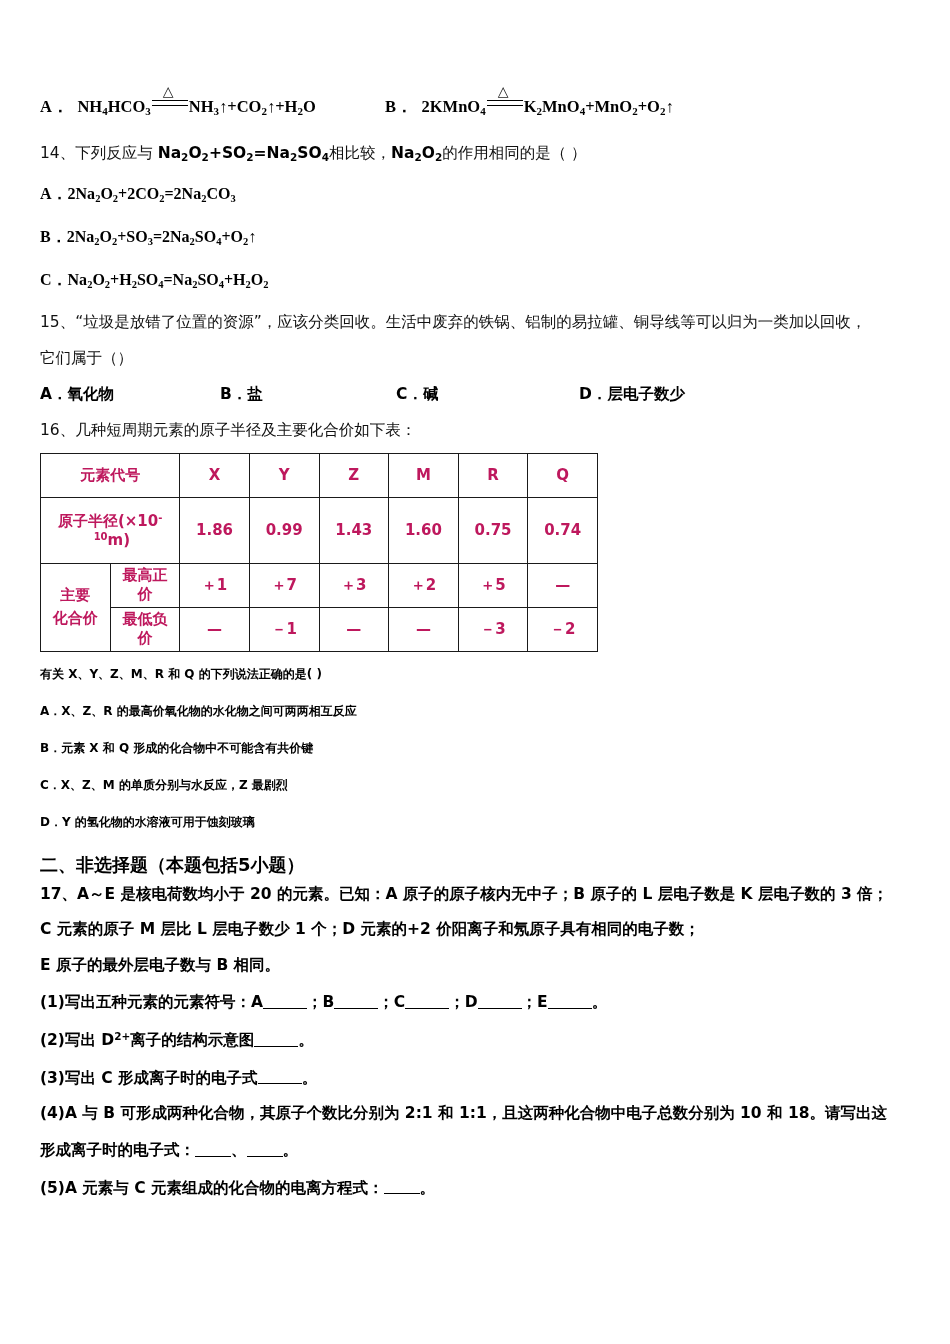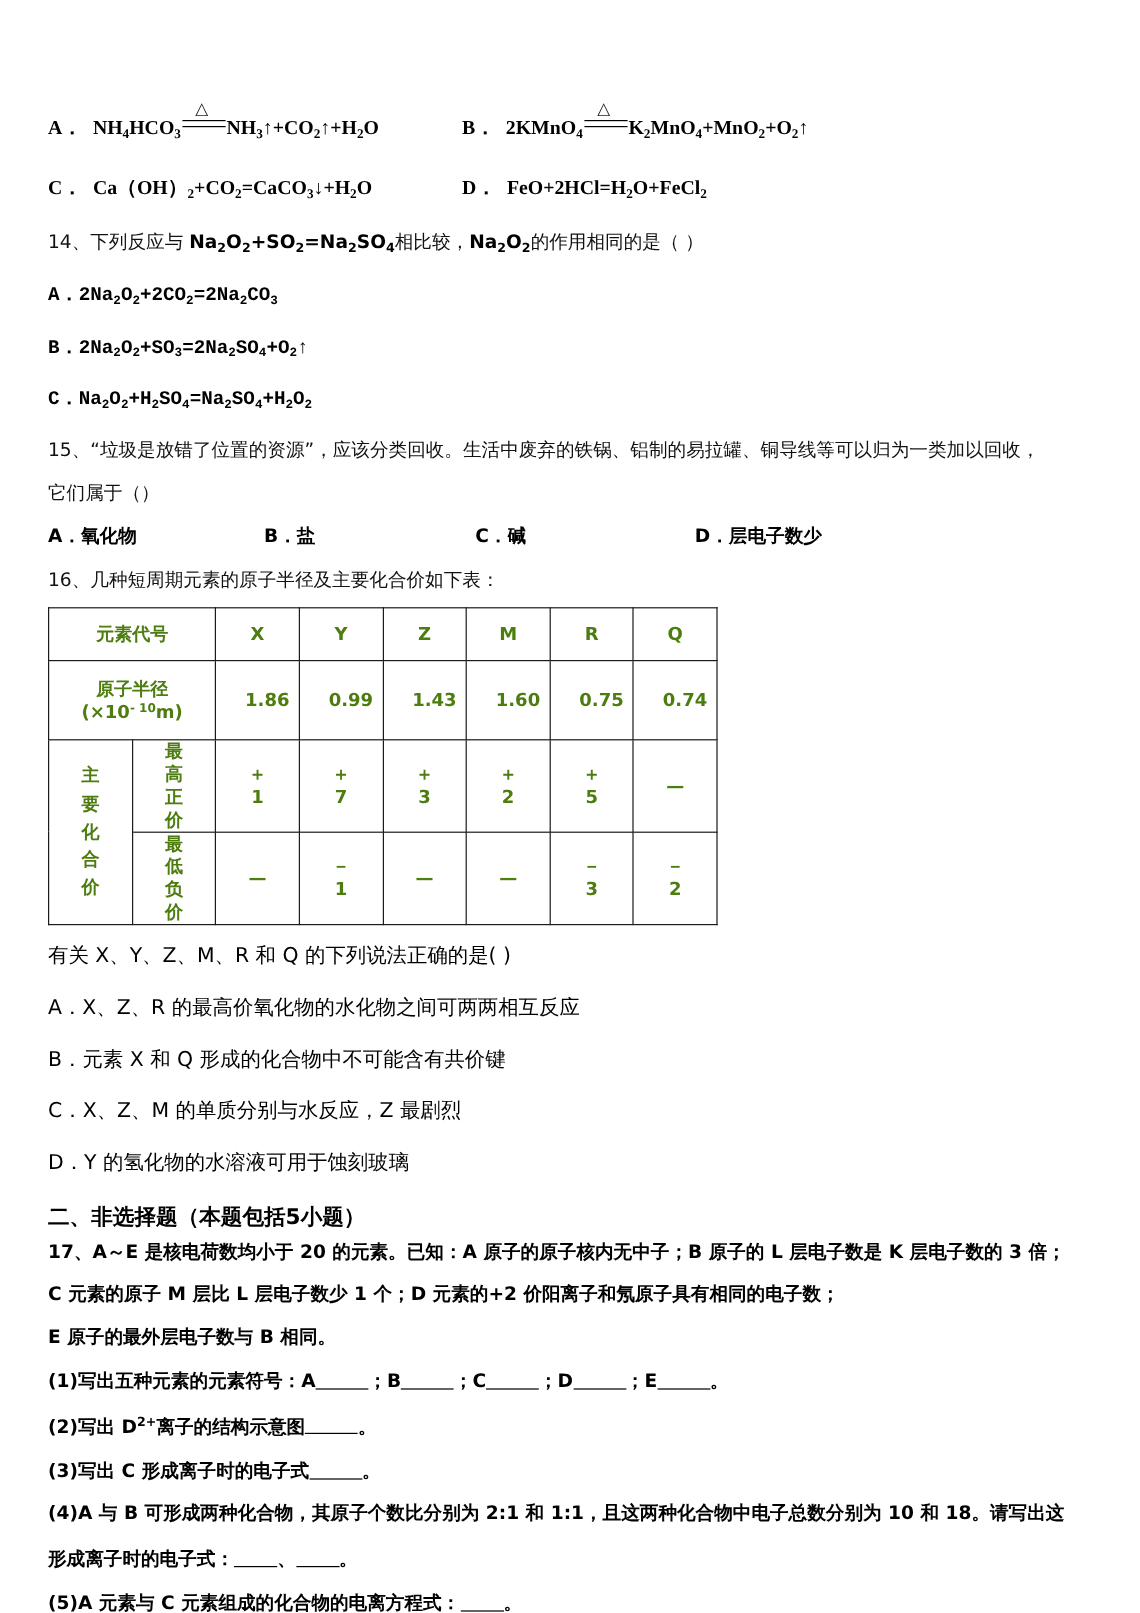--- a/index.html
+++ b/index.html
@@ -102,21 +102,20 @@
   .mt18 { margin-top: 18px; }
   .mt20 { margin-top: 20px; }
   .mt22 { margin-top: 22px; }
   .mt24 { margin-top: 24px; }
   .mt26 { margin-top: 26px; }
 
   
   .q14opt {
     font-weight: bold;
     font-size: 16px;
-    font-family: Liberation Mono, monospace;
   }
   .q14opt sub { font-size: 10.5px; vertical-align: -0.28em; }
 
   
   .q15row { display: flex; }
   .q15row > div { font-weight: bold; font-size: 15.5px;
      font-family: "DejaVu Sans","Liberation Sans",sans-serif;}
   .q15-a { width: 180px; }
   .q15-b { width: 176px; }
   .q15-c { width: 183px; }
@@ -126,22 +125,22 @@
     border-collapse: collapse;
     width: 558px;
     table-layout: fixed;
     margin-top: 14px;
   }
   table.ptable td {
     border: 1.4px solid #1a1a1a;
     font-family: "DejaVu Sans", "Liberation Sans", sans-serif;
     font-size: 15px;
     font-weight: bold;
-    color: #4d7c0f;
-    padding: 0 24px;
+    color: #be185d;
+    padding: 0 8px;
     text-align: center;
     vertical-align: middle;
   }
   td.hdrcell {
     text-align: left;
     font-weight: normal;
     font-size: 15px;
   }
   td.valname {
     text-align: left;
@@ -155,21 +154,21 @@
     line-height: 1.55;
   }
   .r1 { height: 44px; }
   .r2 { height: 66px; }
   .r3 { height: 44px; }
   .r4 { height: 44px; }
   .sup-small { font-size: 10px; vertical-align: 0.5em; }
 
   
   .stmt { font-family: "DejaVu Sans","Liberation Sans",sans-serif;
-          font-weight: normal; font-size: 17px; }
+          font-weight: bold; font-size: 12px; }
 
   
   .sec-head {
     font-family: "DejaVu Sans","Liberation Sans",sans-serif;
     font-weight: bold;
     font-size: 18px;
   }
   .blank {
     display: inline-block;
     border-bottom: 1.5px solid #000;
@@ -193,28 +192,20 @@
 
   <div class="opt-grid">
     <div class="opt-col-a">
       <span class="optlabel">A．</span><span class="formula">NH<sub>4</sub>HCO<sub>3</sub></span><span class="rxn"><span class="tri">△</span><span class="bar1"></span><span class="bar2"></span></span><span class="formula">NH<sub>3</sub>↑+CO<sub>2</sub>↑+H<sub>2</sub>O</span>
     </div>
     <div class="opt-col-b">
       <span class="optlabel">B．</span><span class="formula">2KMnO<sub>4</sub></span><span class="rxn"><span class="tri">△</span><span class="bar1"></span><span class="bar2"></span></span><span class="formula">K<sub>2</sub>MnO<sub>4</sub>+MnO<sub>2</sub>+O<sub>2</sub>↑</span>
     </div>
   </div>
 
-  <div class="opt-grid row-sp-1">
-    <div class="opt-col-a">
-      <span class="optlabel">C．</span><span class="formula">Ca（OH）<sub>2</sub>+CO<sub>2</sub>=CaCO<sub>3</sub>↓+H<sub>2</sub>O</span>
-    </div>
-    <div class="opt-col-b">
-      <span class="optlabel">D．</span><span class="formula">FeO+2HCl=H<sub>2</sub>O+FeCl<sub>2</sub></span>
-    </div>
-  </div>
 
   <div class="mt26">
     <span class="cjk">14、下列反应与 </span><span class="cjk-b">Na<sub>2</sub>O<sub>2</sub>+SO<sub>2</sub>=Na<sub>2</sub>SO<sub>4</sub></span><span class="cjk">相比较，</span><span class="cjk-b">Na<sub>2</sub>O<sub>2</sub></span><span class="cjk">的作用相同的是（  ）</span>
   </div>
 
   <div class="mt22 q14opt">
     <span>A．</span><span>2Na<sub>2</sub>O<sub>2</sub>+2CO<sub>2</sub>=2Na<sub>2</sub>CO<sub>3</sub></span>
   </div>
   <div class="mt22 q14opt">
     <span>B．</span><span>2Na<sub>2</sub>O<sub>2</sub>+SO<sub>3</sub>=2Na<sub>2</sub>SO<sub>4</sub>+O<sub>2</sub>↑</span>

